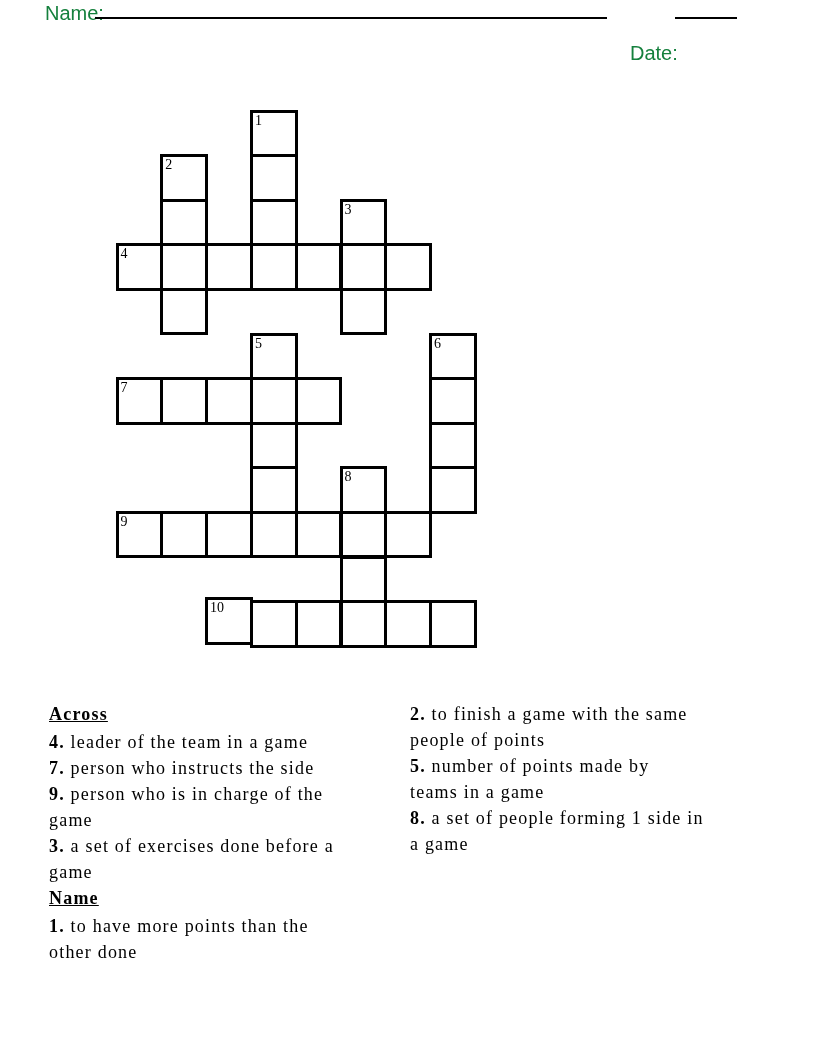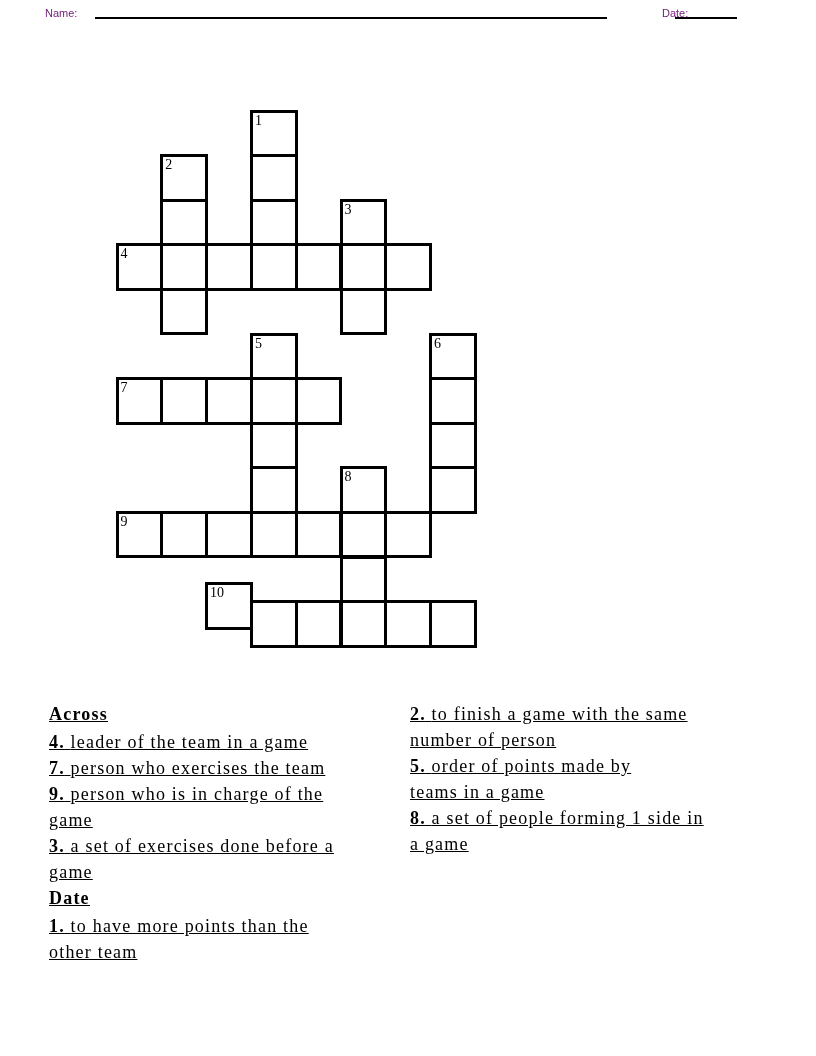--- a/index.html
+++ b/index.html
@@ -12,27 +12,27 @@
     overflow: hidden;
     font-family: "Liberation Serif", serif;
     color: #000000;
   }
 
   
   .hdr-label {
     position: absolute;
     top: 3px;
     font-family: "Liberation Sans", sans-serif;
-    font-size: 11px;
+    font-size: 20px;
     line-height: 20px;
-    color: #701a75;
+    color: #15803d;
     white-space: nowrap;
   }
   .name-label { left: 45px; }
-  .date-label { left: 662px; }
+  .date-label { left: 630px; margin-top: 40px; }
   .blank-line {
     position: absolute;
     top: 0;
     height: 19px;
     border-bottom: 2px solid #000000;
   }
   .name-line { left: 95px;  width: 512px; }
   .date-line { left: 675px; width: 62px;  }
 
   
@@ -79,21 +79,20 @@
   
   .clues-col {
     position: absolute;
     top: 701px;
     width: 352px;
     font-family: "Liberation Serif", serif;
     font-size: 18px;
     line-height: 26px;
     letter-spacing: 1.2px;
     color: #000000;
-    text-decoration: underline;
   }
   .col-left  { left: 49px; }
   .col-right { left: 410px; }
   .clue-hdr {
     font-weight: bold;
     text-decoration: underline;
     margin-bottom: 2px;
   }
   .cnum  { font-weight: bold; }
   .ctext { white-space: pre-line; }
@@ -158,45 +157,45 @@
       <div class="cell" style="left: -1.5px; top: 399.9px;">
         <span class="cellnum">9</span>
       </div>
       <div class="cell" style="left: 43.3px; top: 399.9px;"></div>
       <div class="cell" style="left: 88.1px; top: 399.9px;"></div>
       <div class="cell" style="left: 132.9px; top: 399.9px;"></div>
       <div class="cell" style="left: 177.7px; top: 399.9px;"></div>
       <div class="cell" style="left: 222.5px; top: 399.9px;"></div>
       <div class="cell" style="left: 267.3px; top: 399.9px;"></div>
       <div class="cell" style="left: 222.5px; top: 444.5px;"></div>
-      <div class="cell" style="left: 88.1px; top: 471px;">
+      <div class="cell" style="left: 88.1px; top: 486px;">
         <span class="cellnum">10</span>
       </div>
       <div class="cell" style="left: 132.9px; top: 489.1px;"></div>
       <div class="cell" style="left: 177.7px; top: 489.1px;"></div>
       <div class="cell" style="left: 222.5px; top: 489.1px;"></div>
       <div class="cell" style="left: 267.3px; top: 489.1px;"></div>
       <div class="cell" style="left: 312.1px; top: 489.1px;"></div>
     </div>
 
   <div class="clues-col col-left">
     <div class="clue-hdr">Across</div>
     <div class="clue"><b class="cnum">4.</b> <span class="ctext">leader of the team in a game</span></div>
-    <div class="clue"><b class="cnum">7.</b> <span class="ctext">person who exercises the team</span></div>
+    <div class="clue"><b class="cnum">7.</b> <span class="ctext">person who instructs the side</span></div>
     <div class="clue"><b class="cnum">9.</b> <span class="ctext">person who is in charge of the
 game</span></div>
     <div class="clue"><b class="cnum">3.</b> <span class="ctext">a set of exercises done before a
 game</span></div>
-    <div class="clue-hdr">Date</div>
+    <div class="clue-hdr">Name</div>
     <div class="clue"><b class="cnum">1.</b> <span class="ctext">to have more points than the
-other team</span></div>
+other done</span></div>
   </div>
 
   <div class="clues-col col-right">
     <div class="clue"><b class="cnum">2.</b> <span class="ctext">to finish a game with the same
-number of person</span></div>
-    <div class="clue"><b class="cnum">5.</b> <span class="ctext">order of points made by
+people of points</span></div>
+    <div class="clue"><b class="cnum">5.</b> <span class="ctext">number of points made by
 teams in a game</span></div>
     <div class="clue"><b class="cnum">8.</b> <span class="ctext">a set of people forming 1 side in
 a game</span></div>
   </div>
 
 </div>
 
 </body></html>

